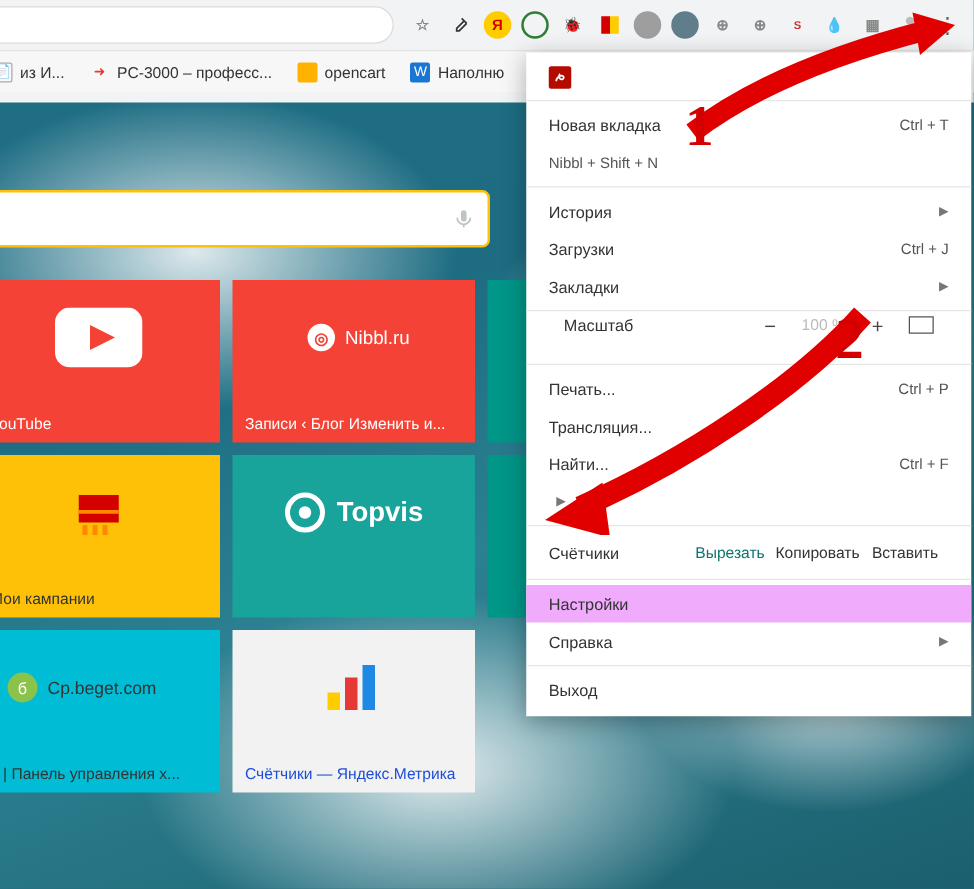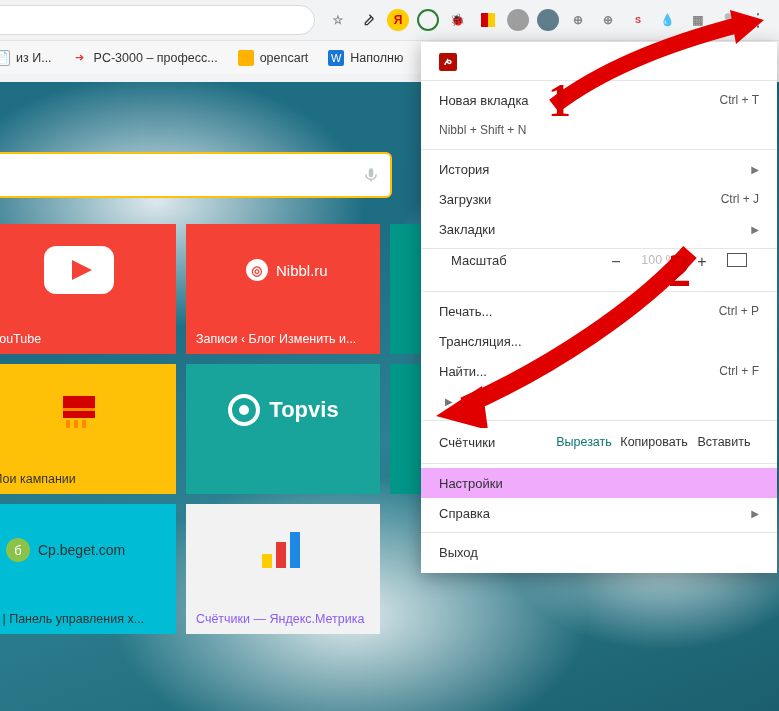--- a/index.html
+++ b/index.html
@@ -112,21 +112,21 @@
     position:absolute; left:10px; right:10px; bottom:8px;
     font-size:12.5px;
     white-space:nowrap; overflow:hidden; text-overflow:ellipsis;
   }
   .tile.red{background:#f44336;}
   .tile.redfull{background:#f44336;}
   .tile.teal{background:#009688;}
   .tile.teal2{background:#18a49a;}
   .tile.yellow{background:#ffc107; color:#333;}
   .tile.cyan{background:#00bcd4; color:#333;}
-  .tile.white{background:#f2f2f2; color:#8b5cf6;}
+  .tile.white{background:#f2f2f2; color:#1d4ed8;}
 
   
   .menu {
     position:absolute;
     right:2px; top:42px;
     width: 356px;
     background:#fff;
     box-shadow: 0 4px 18px rgba(0,0,0,0.3);
     z-index: 20;
     padding: 6px 0;

